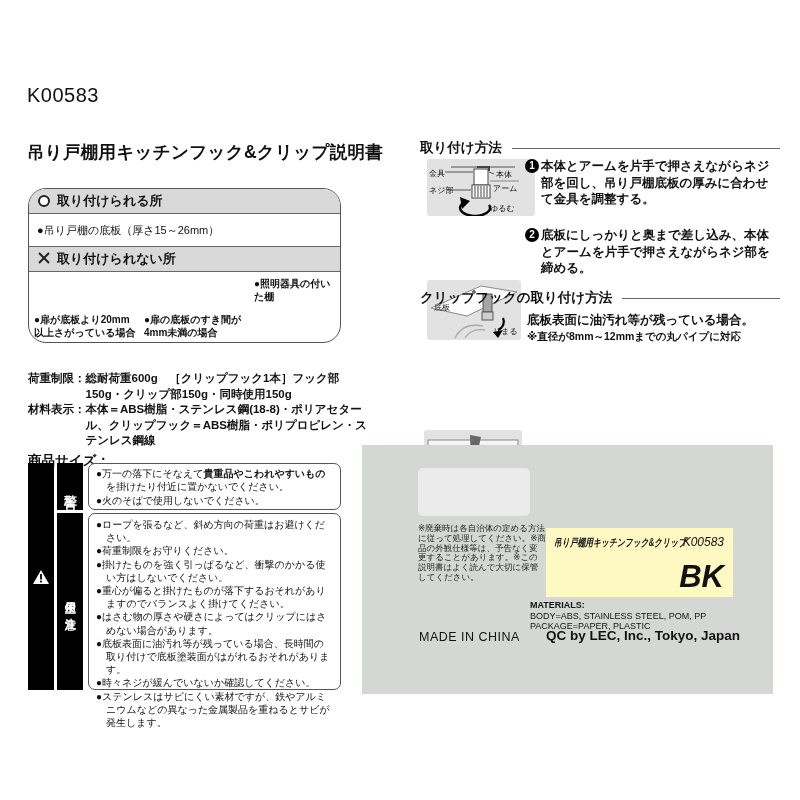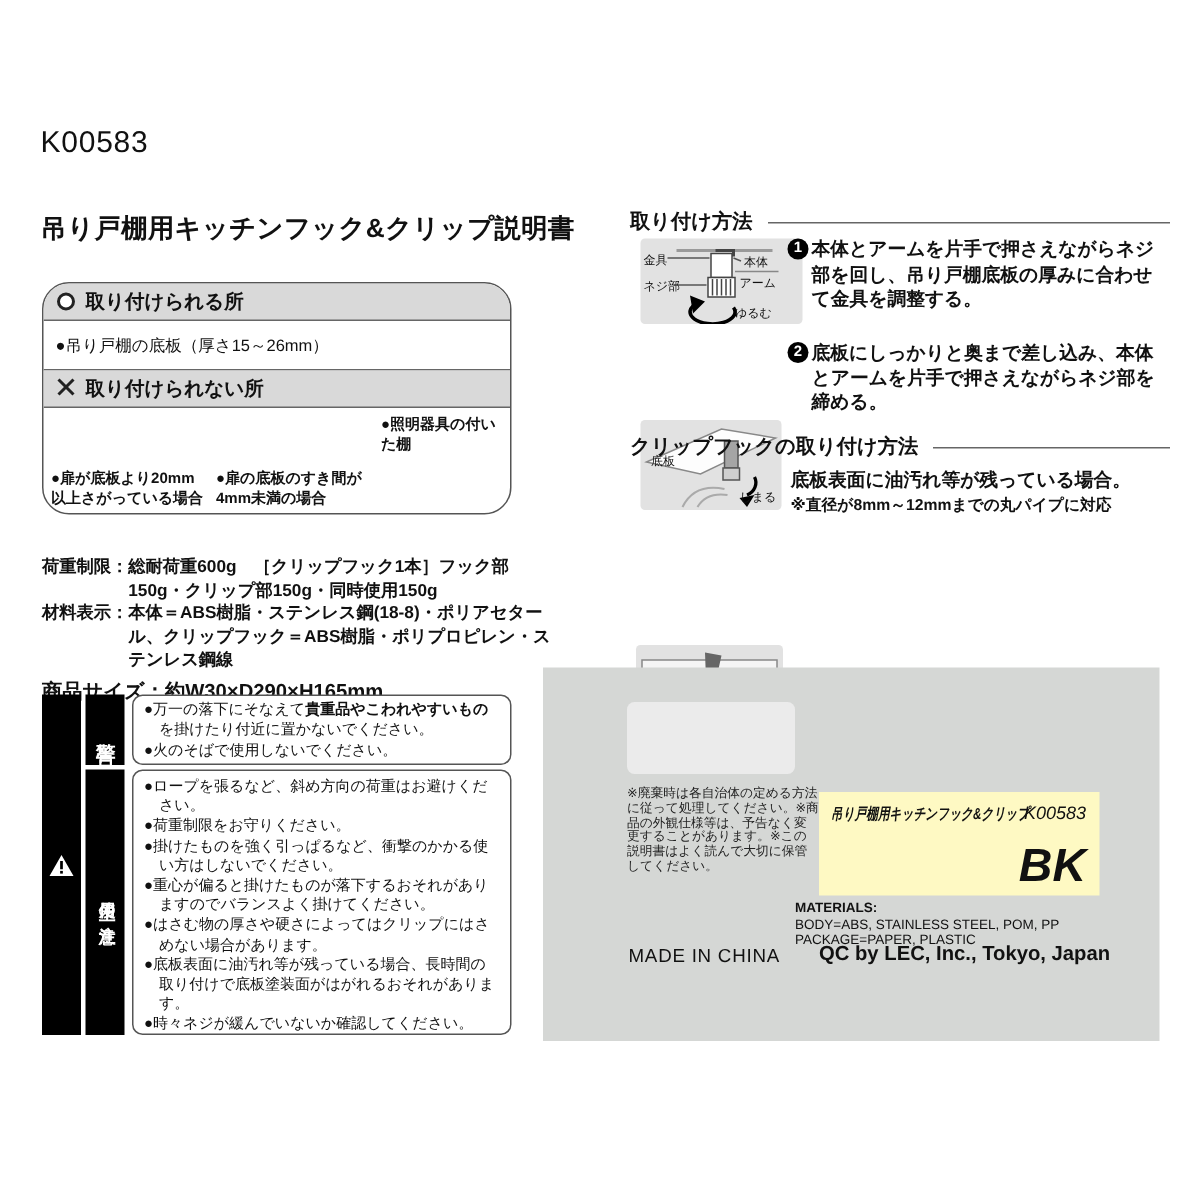--- a/index.html
+++ b/index.html
@@ -148,21 +148,20 @@
     <div class="spec-row">
       <span class="spec-label">荷重制限：</span>
       <span class="spec-value">総耐荷重600g　［クリップフック1本］フック部150g・クリップ部150g・同時使用150g</span>
     </div>
     <div class="spec-row">
       <span class="spec-label">材料表示：</span>
       <span class="spec-value">本体＝ABS樹脂・ステンレス鋼(18-8)・ポリアセタール、クリップフック＝ABS樹脂・ポリプロピレン・ステンレス鋼線</span>
     </div>
     <div class="spec-row spec-size">
       <span class="spec-label">商品サイズ：</span>
-      <span class="spec-value">約W30×D290×H165mm</span>
     </div>
   </div>
 
   <div class="abs warn-wrap">
     <div class="warn-mark-col">
       <svg width="18" height="16" viewBox="0 0 18 16">
         <polygon points="9,1 17,15 1,15" fill="#ffffff"></polygon>
         <rect x="8.1" y="5" width="1.8" height="5.5" fill="#000"></rect>
         <rect x="8.1" y="11.6" width="1.8" height="1.8" fill="#000"></rect>
       </svg>
@@ -177,20 +176,21 @@
     <div class="warn-row warn-row2">
       <div class="warn-label warn-label2">使用上の注意</div>
       <div class="warn-content warn-content2">
         <div class="bullet">●ロープを張るなど、斜め方向の荷重はお避けください。</div>
         <div class="bullet">●荷重制限をお守りください。</div>
         <div class="bullet">●掛けたものを強く引っぱるなど、衝撃のかかる使い方はしないでください。</div>
         <div class="bullet">●重心が偏ると掛けたものが落下するおそれがありますのでバランスよく掛けてください。</div>
         <div class="bullet">●はさむ物の厚さや硬さによってはクリップにはさめない場合があります。</div>
         <div class="bullet">●底板表面に油汚れ等が残っている場合、長時間の取り付けで底板塗装面がはがれるおそれがあります。</div>
         <div class="bullet">●時々ネジが緩んでいないか確認してください。</div>
+        <div class="bullet">●ステンレスはサビにくい素材ですが、鉄やアルミニウムなどの異なった金属製品を重ねるとサビが発生します。</div>
       </div>
     </div>
   </div>
 
   <div class="abs sec-header" id="install-header">
     <span>取り付け方法</span>
     <span class="sec-rule"></span>
   </div>
 
   <div class="abs r-dia" id="dia-step1">

